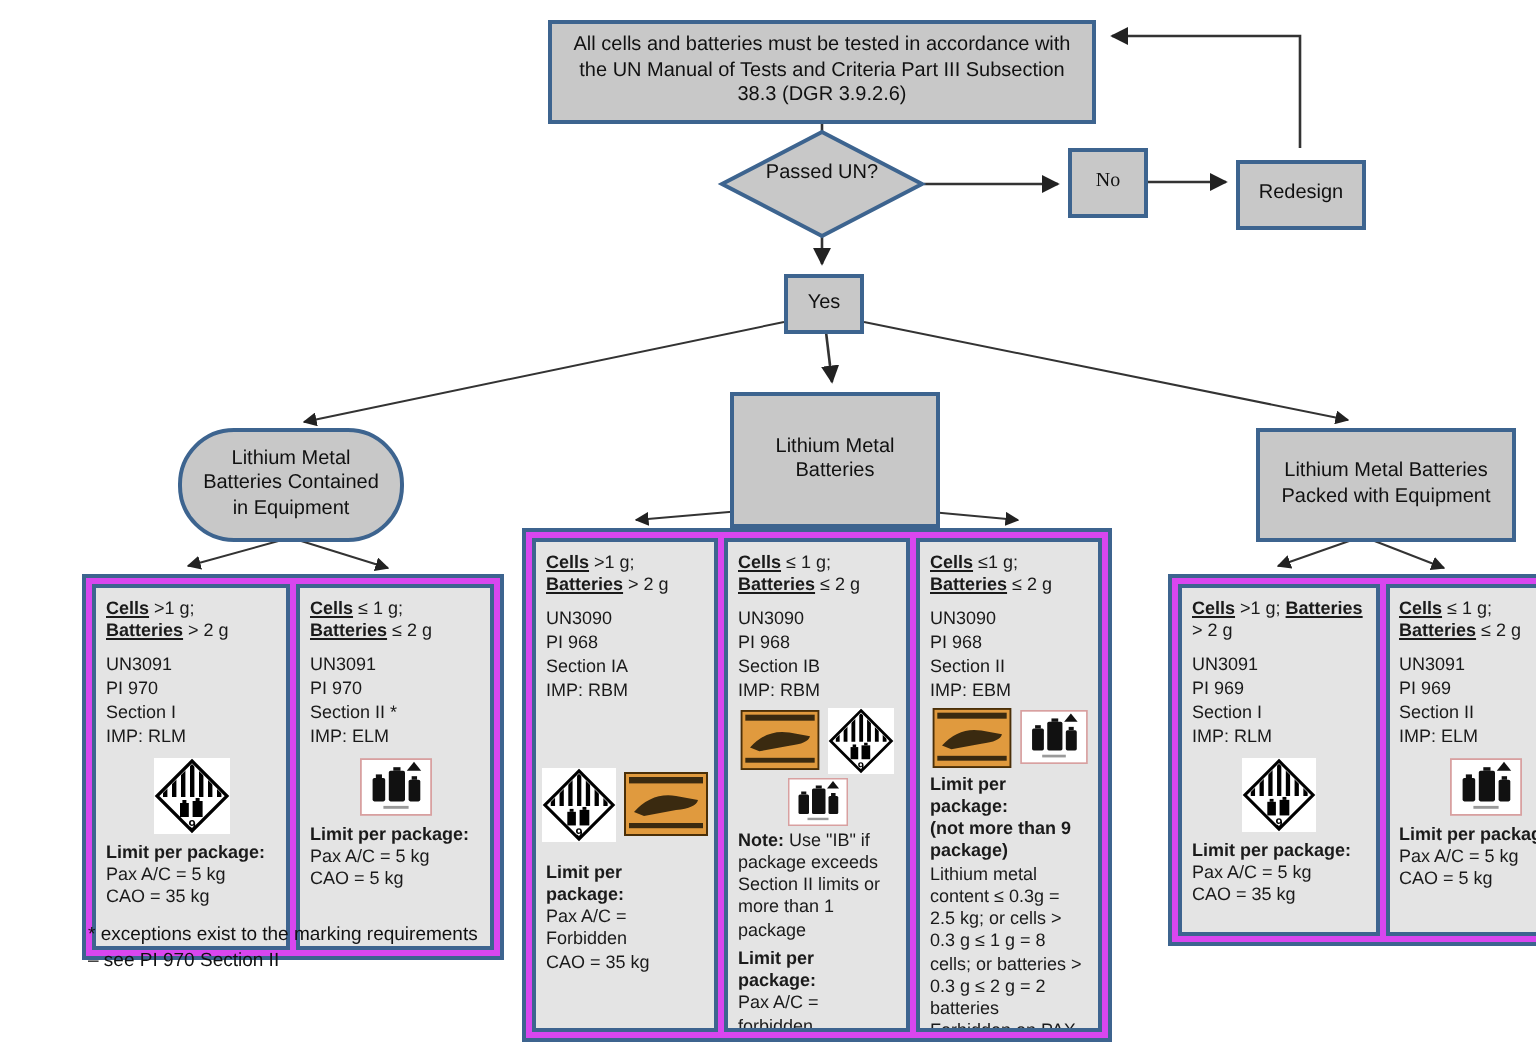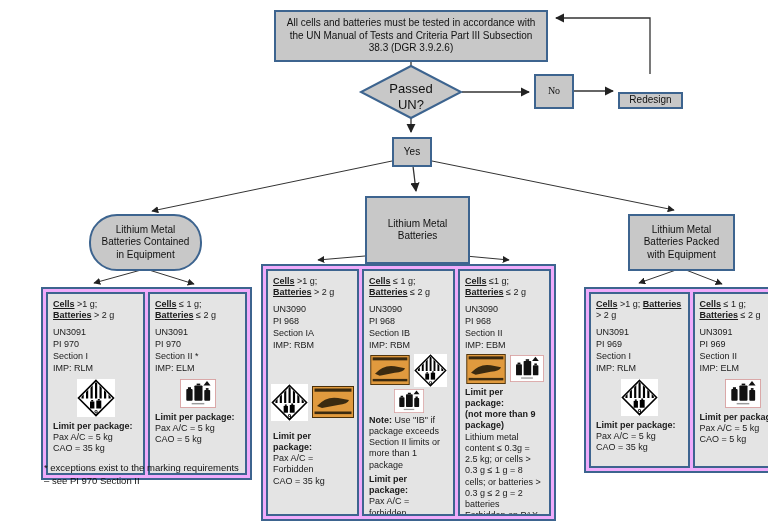--- a/index.html
+++ b/index.html
@@ -2,22 +2,22 @@
 <html><head>
 <meta charset="utf-8">
 <style>
   html,body{margin:0;padding:0;background:#fff;}
   #canvas{position:relative;width:768px;height:525px;background:#fff;
           font-family:"Liberation Sans",sans-serif;color:#1a1a1a;overflow:hidden;margin-left:36px;}
   #connectors{position:absolute;left:0;top:0;z-index:1;pointer-events:none;}
   .fbox{position:absolute;z-index:2;background:#c8c8c8;border:2px solid #3d648f;
         display:flex;align-items:center;justify-content:center;text-align:center;
         font-size:10px;line-height:1.25;box-sizing:border-box;padding:2px 6px;color:#111;}
-  .dtext{position:absolute;z-index:2;text-align:center;font-size:13px;line-height:1.2;color:#111;}
-  .group{position:absolute;z-index:2;background:#f0abfc;border:2px solid #3d648f;
+  .dtext{position:absolute;z-index:2;text-align:center;font-size:10px;line-height:1.2;color:#111;}
+  .group{position:absolute;z-index:2;background:#d946ef;border:2px solid #3d648f;
          box-sizing:border-box;display:flex;gap:3px;padding:3px;}
   .panel{flex:1;background:#e4e4e4;border:2px solid #3d648f;box-sizing:border-box;
          padding:5px 5px;font-size:9px;line-height:1.25;overflow:hidden;}
   .hdr{margin-bottom:5px;}
   .bu{font-weight:700;text-decoration:underline;}
   .b{font-weight:700;}
   .pline{margin:0 0 1px 0;}
   .icons{display:flex;justify-content:center;align-items:center;gap:4px;margin:4px 0;}
   .limit{margin-top:3px;}
   .note{margin-top:2px;}
@@ -105,29 +105,29 @@
   </svg>
 
   <div class="fbox" style="left:238px;top:10px;width:274px;height:52px;">
     <span>All cells and batteries must be tested in accordance with the UN Manual of Tests and Criteria Part III Subsection 38.3 (DGR 3.9.2.6)</span>
   </div>
 
   <div class="dtext" style="left:343px;top:81px;width:64px;">Passed UN?</div>
 
   <div class="fbox" style="left:498px;top:74px;width:40px;height:35px;font-family:Liberation Serif, serif;">No</div>
 
-  <div class="fbox" style="left:582px;top:92px;width:65px;height:17px;">Redesign</div>
+  <div class="fbox" style="left:582px;top:80px;width:65px;height:35px;">Redesign</div>
 
   <div class="fbox" style="left:356px;top:137px;width:40px;height:30px;">Yes</div>
 
   <div class="fbox" style="left:53px;top:214px;width:113px;height:57px;border-radius:28px;">Lithium Metal Batteries Contained in Equipment</div>
 
   <div class="fbox" style="left:329px;top:196px;width:105px;height:68px;">Lithium Metal Batteries</div>
 
-  <div class="fbox" style="left:592px;top:214px;width:107px;height:57px;">Lithium Metal Batteries Packed with Equipment</div>
+  <div class="fbox" style="left:592px;top:214px;width:130px;height:57px;">Lithium Metal Batteries Packed with Equipment</div>
 
   <div class="group" style="left:5px;top:287px;width:211px;height:193px;">
 
     <div class="panel">
       <div class="hdr"><span class="bu">Cells</span><span> &gt;1 g; </span><span class="bu">Batteries</span><span> &gt; 2 g</span></div>
       <div class="pline">UN3091</div>
       <div class="pline">PI 970</div>
       <div class="pline">Section I</div>
       <div class="pline">IMP: RLM</div>
       <div class="icons">

